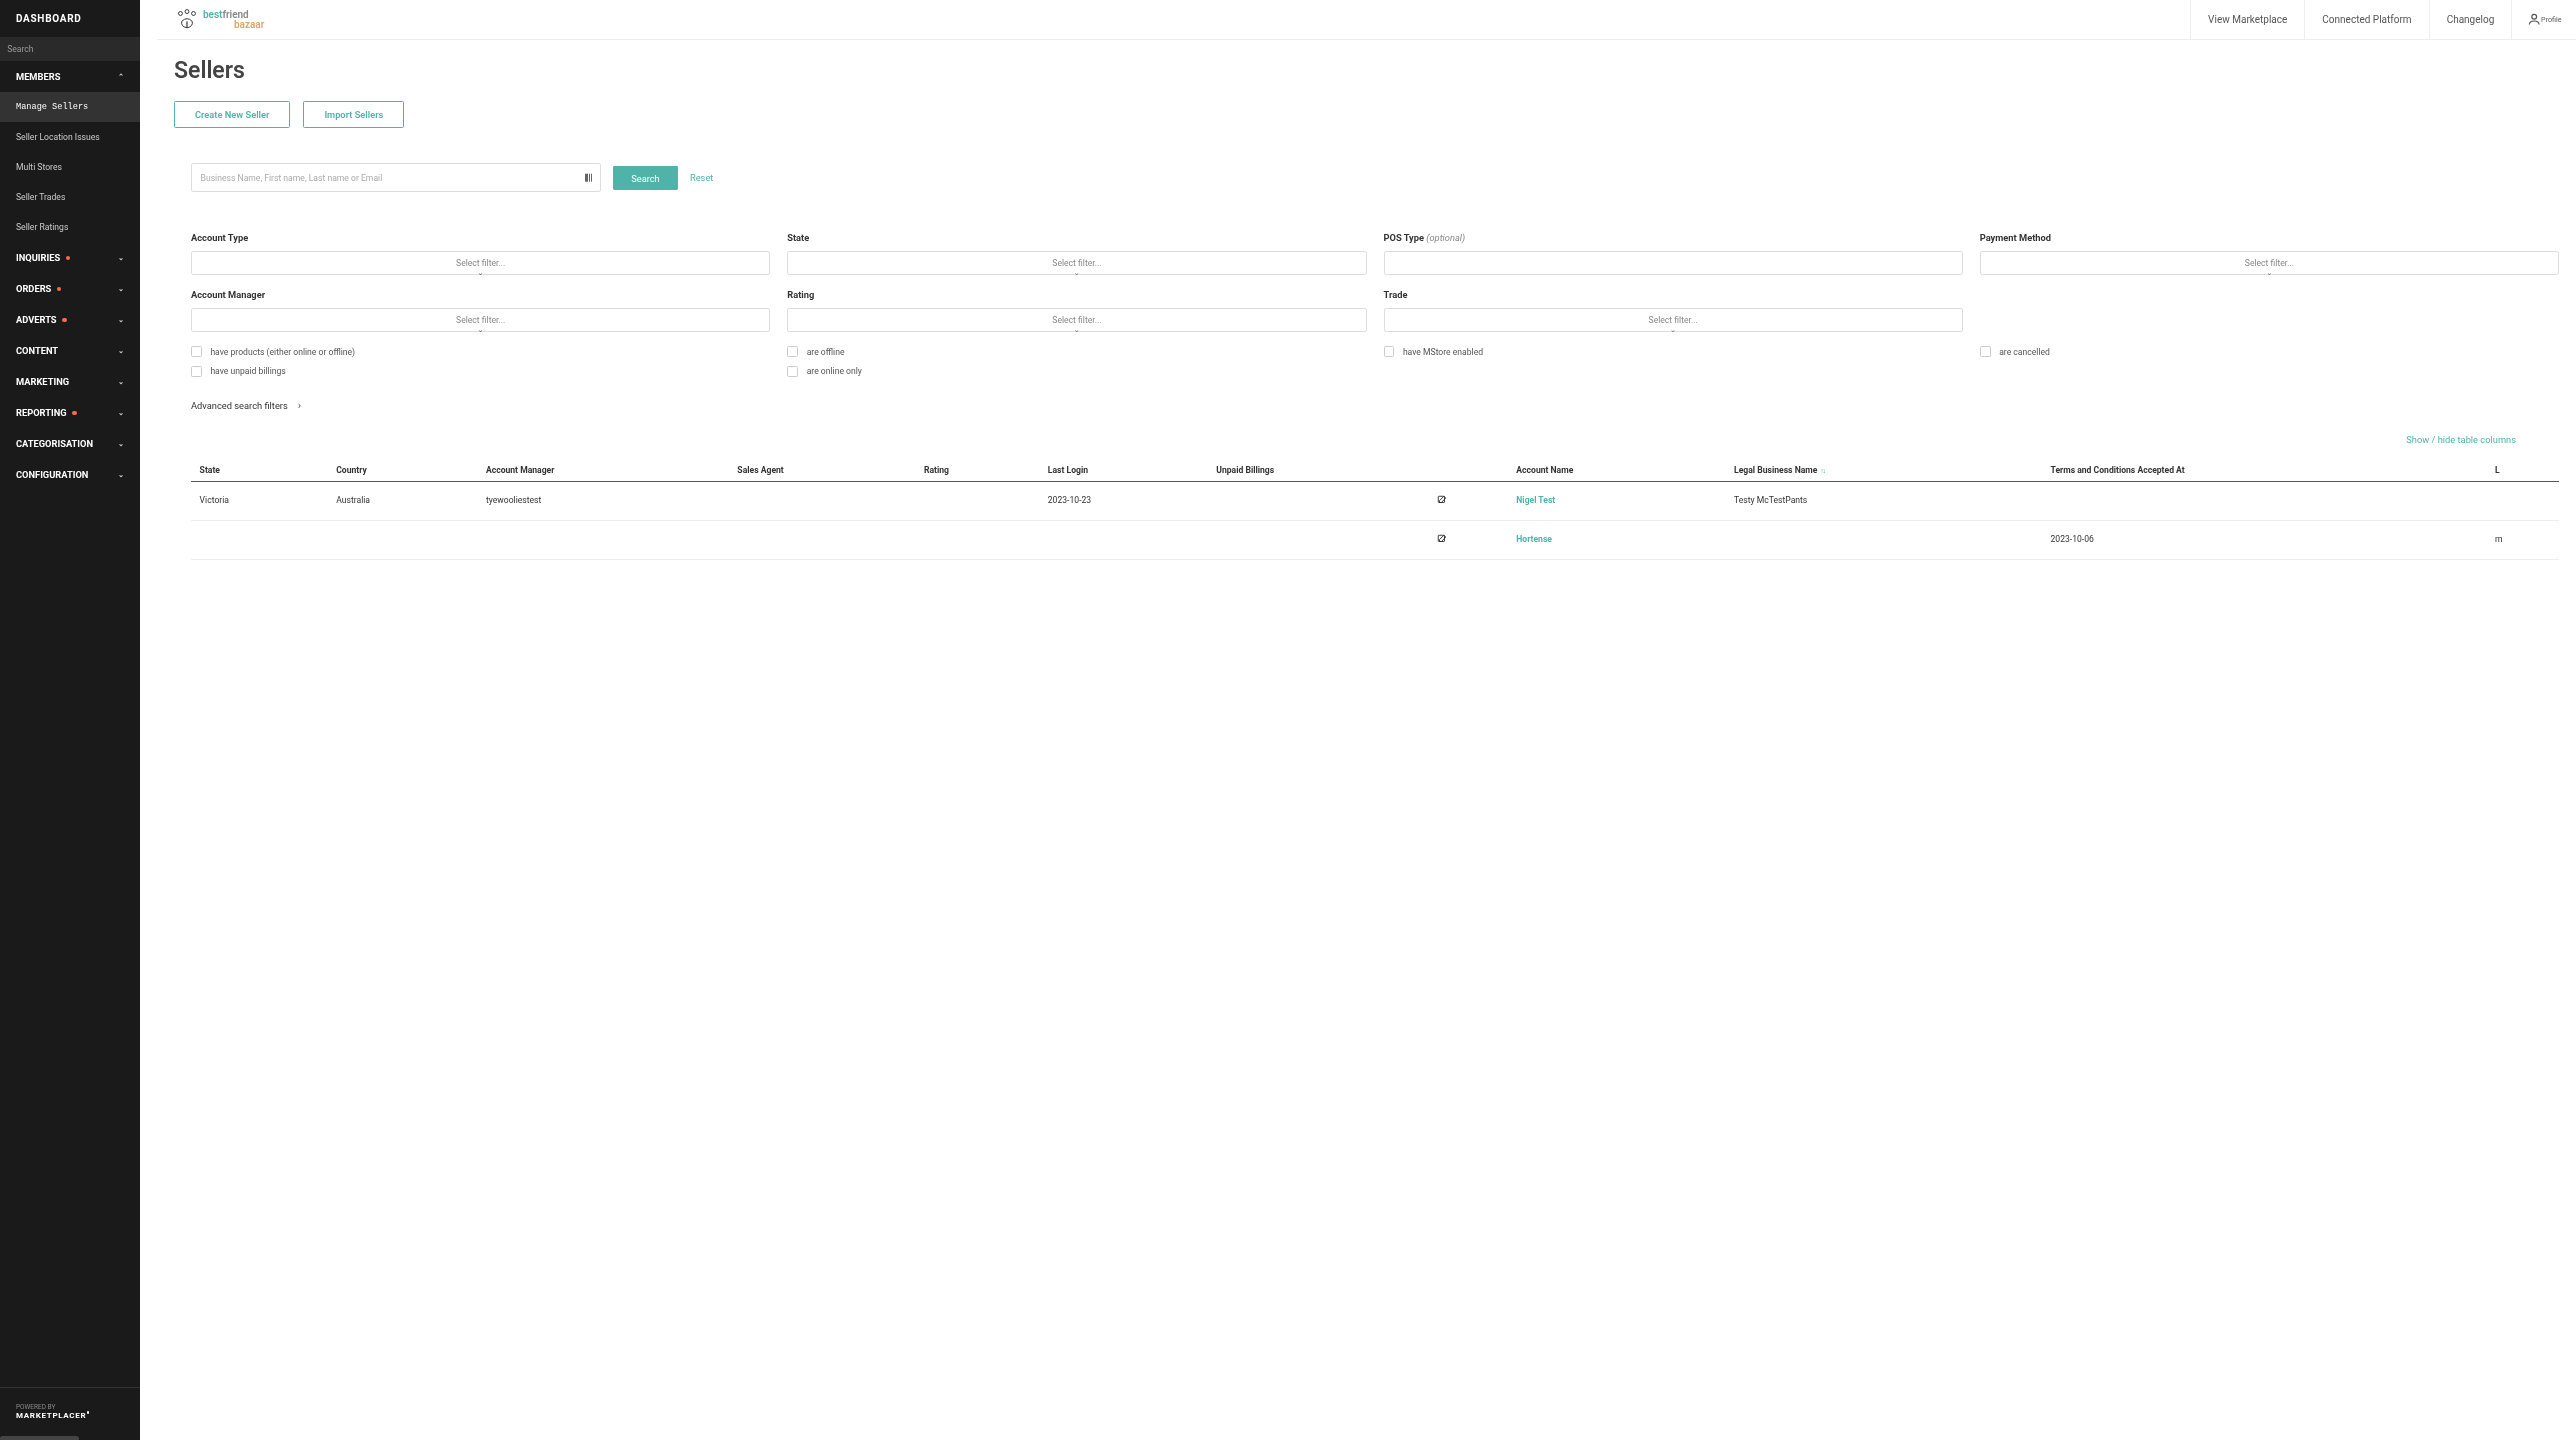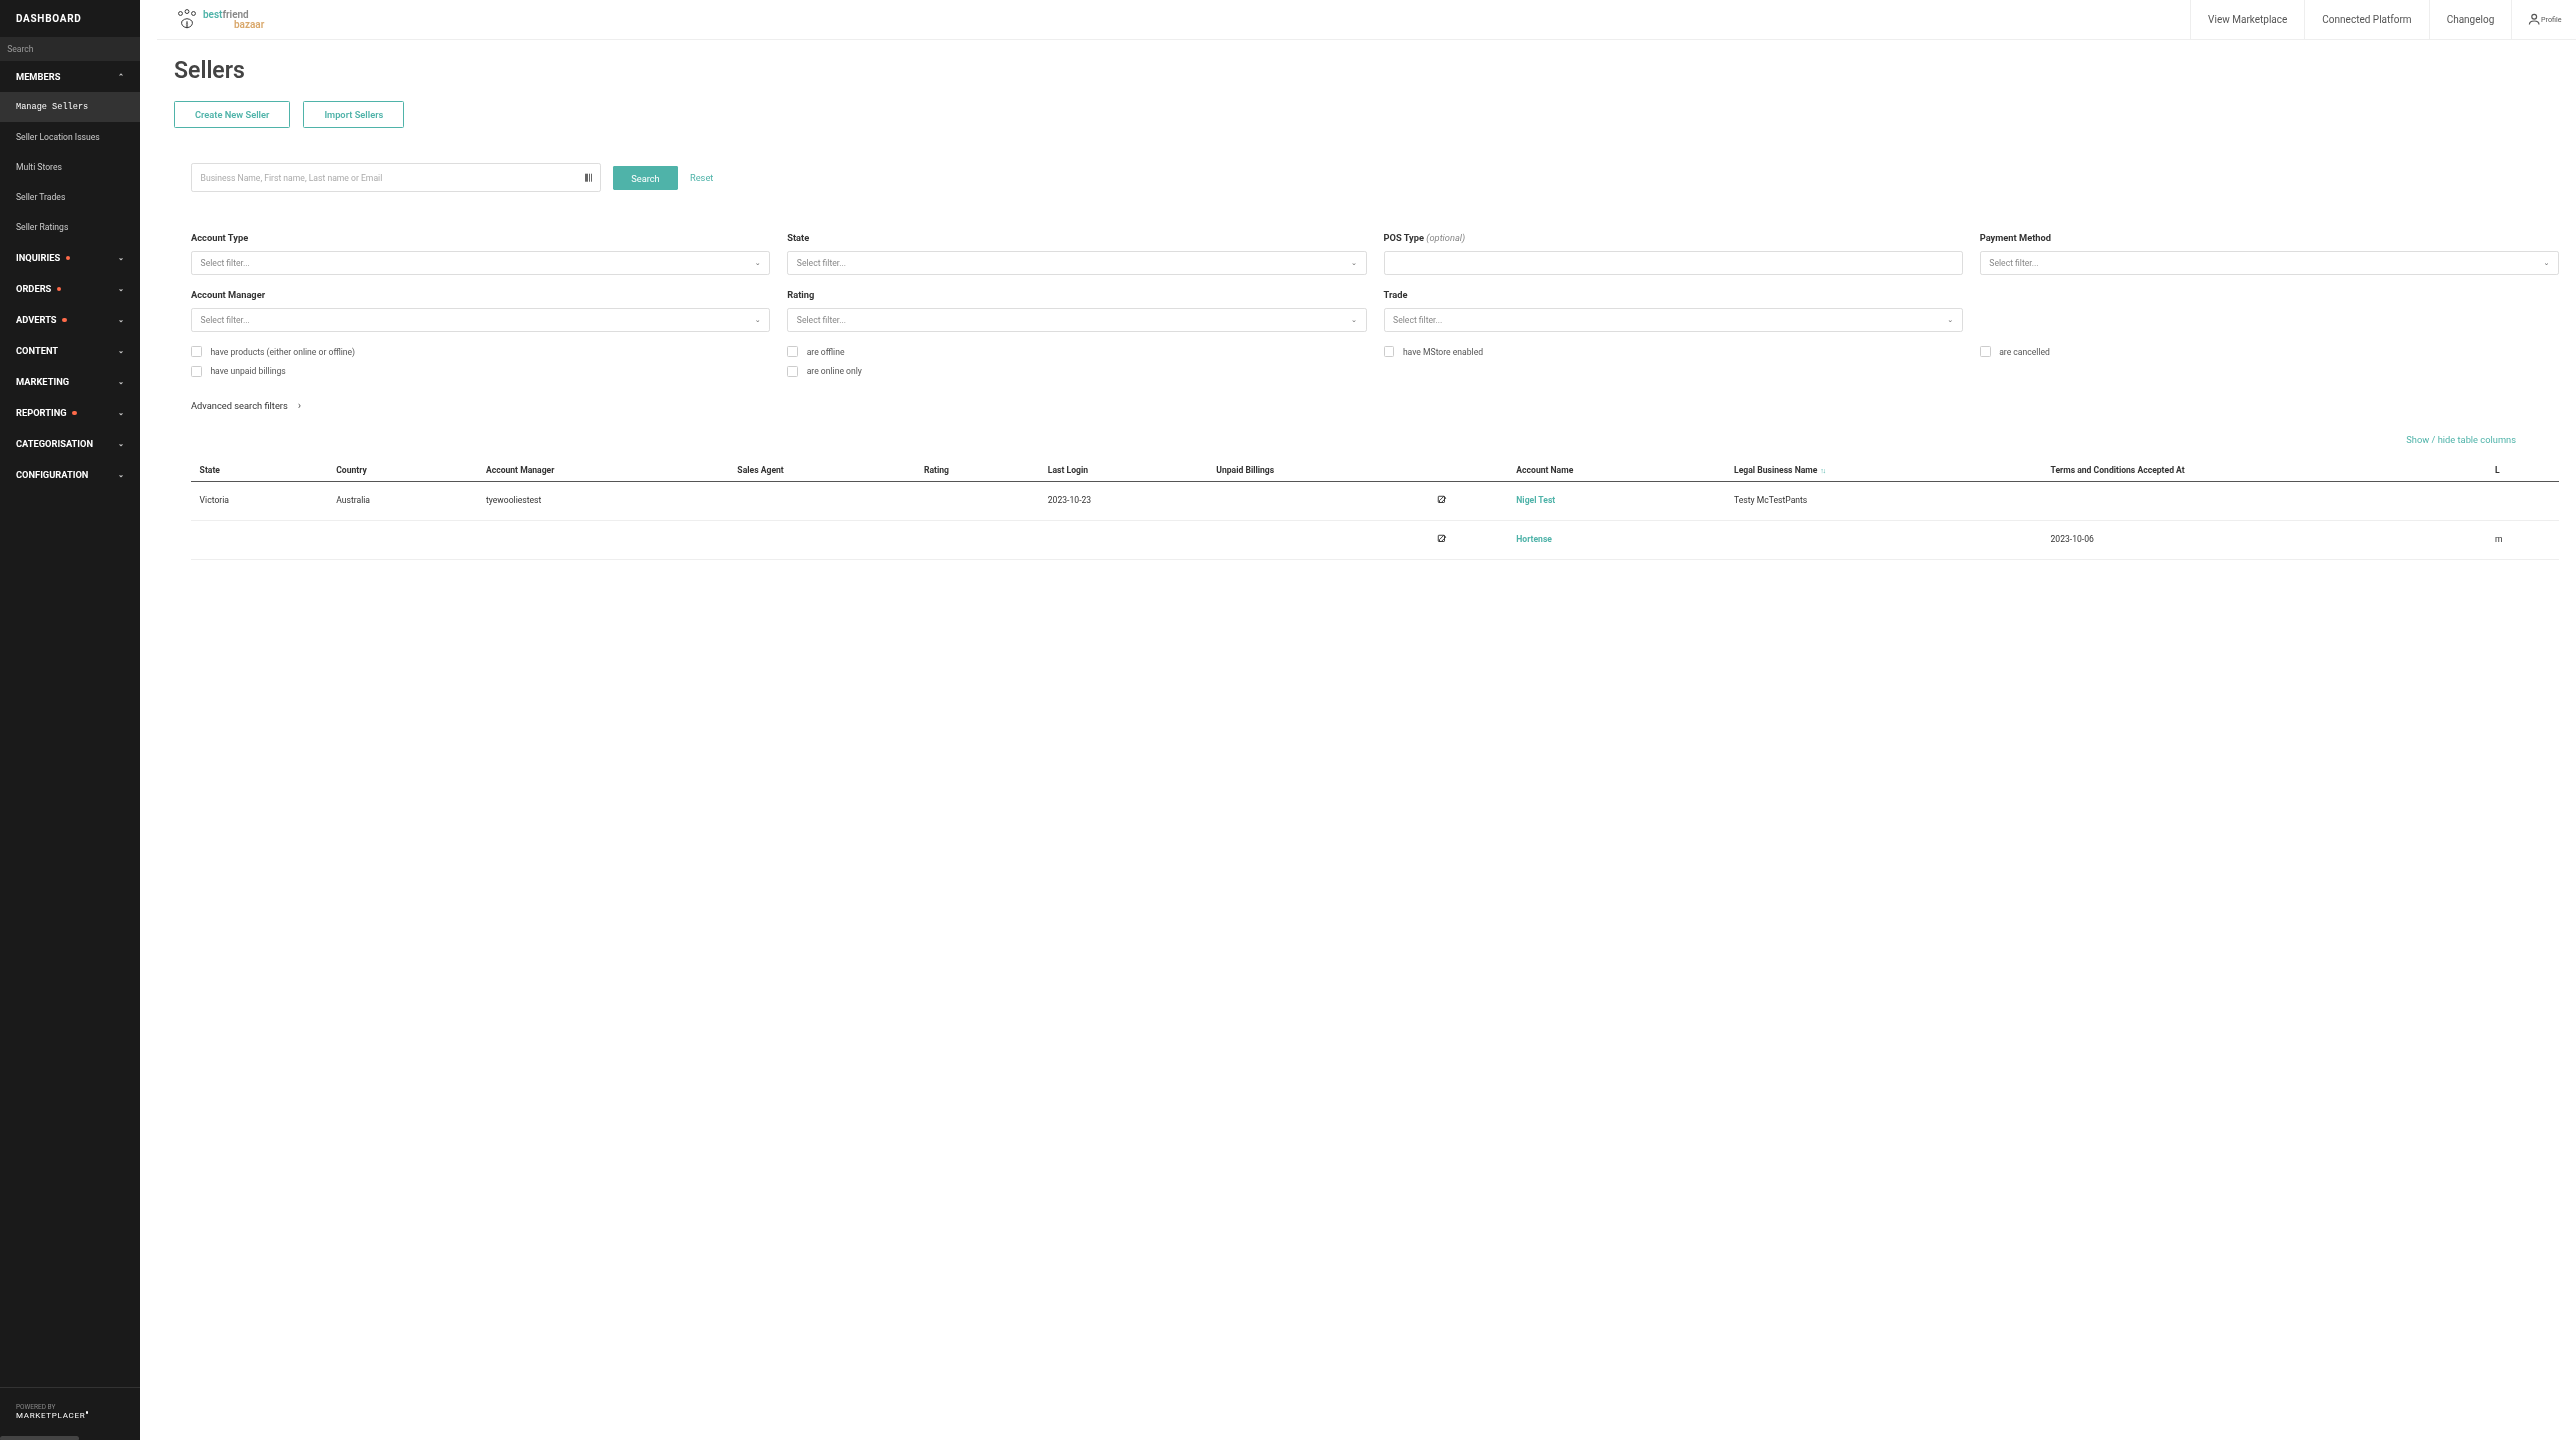--- a/index.html
+++ b/index.html
@@ -12,21 +12,21 @@
 .sidebar-search { background: #2a2a2a; border: none; padding: 7.2px 7.2px; color: #ccc; font-size: 8.6px; outline: none; width: 100%; height: 24.4px; }
 .sidebar-search::placeholder { color: #999; }
 .sidebar-scroll { flex: 1; overflow-y: auto; }
 .nav-section { padding: 10px 16px; font-size: 9.3px; font-weight: 700; color: #fff; display: flex; align-items: center; justify-content: space-between; cursor: pointer; }
 .nav-section .dot { width: 4.3px; height: 4.3px; background: #ff6b4a; border-radius: 50%; margin-left: 5.8px; }
 .nav-section .left { display: flex; align-items: center; }
 .nav-section .chev { font-size: 7.2px; color: #ccc; }
 .nav-item { padding: 10px 16px; font-size: 8.6px; color: #ccc; cursor: pointer; }
 .nav-item.active { background: #333; color: #fff; font-family: Liberation Mono, monospace; }
 .sidebar-footer { padding: 14.4px 16px; font-size: 6.5px; color: #888; }
-.sidebar-footer .brand { font-size: 8px; font-weight: 400; color: #fff; letter-spacing: 0.7px; position: relative; }
+.sidebar-footer .brand { font-size: 8px; font-weight: 700; color: #fff; letter-spacing: 0.7px; position: relative; }
 .sidebar-footer .brand::after { content: ""; display: inline-block; width: 2.2px; height: 2.2px; background:#fff; border-radius:50%; position:relative; top:-4.3px; left:0.7px;}
 .sidebar hr { border: none; border-top: 0.7px solid #333; margin: 0 0; }
 .sidebar-scrollbar { height: 5.8px; background: #444; width: 79px; margin-left: 0; border-radius:2.9px; }
 .sidebar-scrollbar-track { height:5.8px; background:#1a1a1a; padding:1.4px 0; }
 
 
 .main { flex: 1; display: flex; flex-direction: column; height: 100vh; overflow: hidden; margin-left: 17px; }
 
 
 .topbar { height: 40px; border-bottom: 0.7px solid #eee; display: flex; align-items: stretch; }
@@ -57,21 +57,21 @@
 .barcode-icon { position: absolute; right: 7.2px; top: 50%; transform: translateY(-50%); width: 8.6px; height: 8.6px; display:flex; gap:0.7px;}
 .barcode-icon span{ width:1.4px; background:#666; }
 .barcode-icon span:nth-child(2){width:0.7px;}
 .btn-search { background: #4fb3a9; border: none; color: #fff; padding: 7.2px 18.7px; font-size: 9.3px; border-radius: 1.4px; cursor: pointer; height:24.4px;}
 .link-reset { color: #4fb3a9; font-size: 9.3px; cursor: pointer; }
 
 
 .filter-grid { display: grid; grid-template-columns: repeat(4, 1fr); gap: 14.4px 17px; margin-bottom: 14.4px; }
 .filter-field label { font-size: 9.3px; font-weight: 700; color: #333; display: block; margin-bottom: 7.2px; }
 .filter-field label .opt { font-weight:400; font-style: italic; color:#888; }
-.select-box { border: 0.7px solid #ddd; border-radius: 2.2px; padding: 6.5px 8.6px; font-size: 8.6px; color: #888; display: flex; justify-content: space-between; align-items: center; cursor: pointer; background:#fff; height:24.4px;}
+.select-box { border: 0.7px solid #ddd; border-radius: 2.2px; padding: 6.5px 8.6px; font-size: 8.6px; color: #888; display: flex; justify-content: space-between; align-items: center; cursor: pointer; background:#fff; height:24.4px;flex-direction:column;}
 .chevd { font-size:7.2px; color:#666;}
 .empty-box { border: 0.7px solid #ddd; border-radius: 2.2px; height: 24.4px; background:#fff;}
 
 .checkbox-row { display: grid; grid-template-columns: repeat(4,1fr); gap: 8.6px 17px; margin-bottom: 21.6px;}
 .cb { display: flex; align-items: center; gap: 8.6px; font-size: 8.6px; color: #555; }
 .cb .box { width: 10.8px; height: 10.8px; border: 0.7px solid #ccc; border-radius: 1.4px; flex-shrink:0; cursor:pointer;}
 
 .adv-filters { display:flex; align-items:center; gap:10px; font-size:9.3px; color:#333; margin-bottom: 20px; cursor:pointer;}
 .adv-filters .arrow { font-size: 11.5px; font-weight:300;}
 

